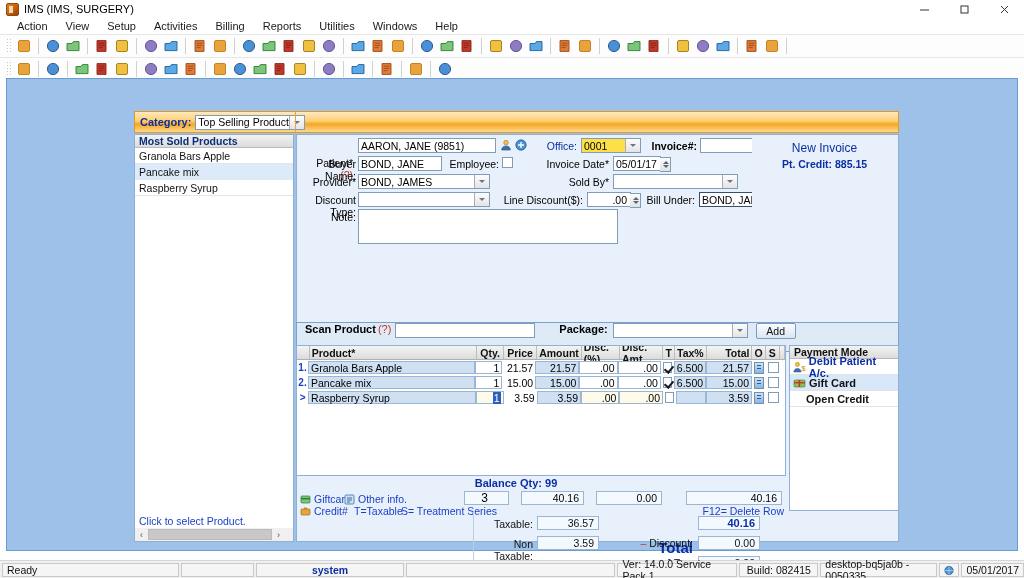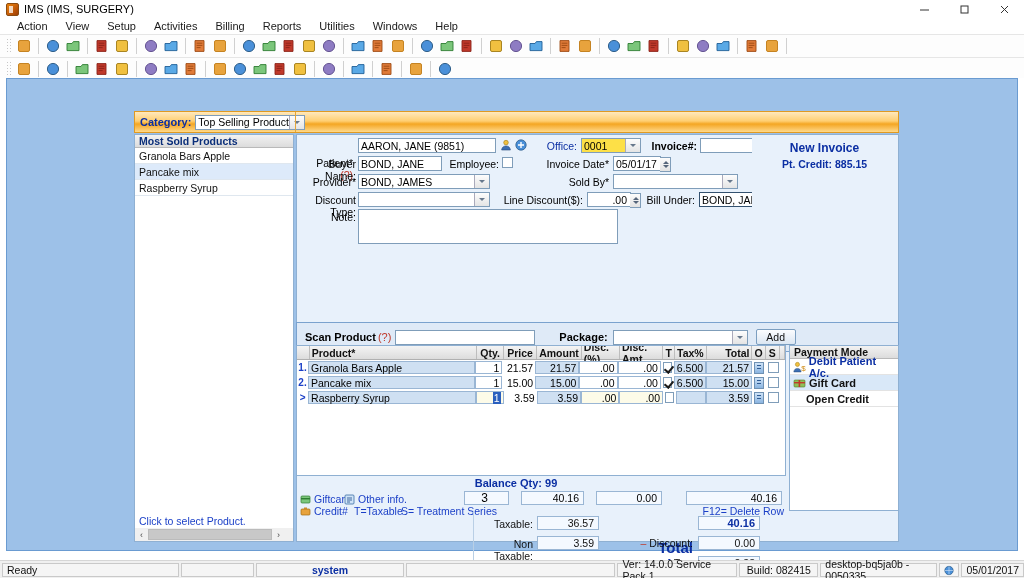--- a/index.html
+++ b/index.html
@@ -96,21 +96,21 @@
   .flabel.b{color:#0b2fa3;}
   .hint{color:#c0392b;}
 
   .chk{width:11px;height:11px;border:1px solid #7f9db9;background:#fff;box-sizing:border-box;
     display:inline-block;position:relative;}
   .chk.on:after{content:"";position:absolute;left:2px;top:1px;width:4px;height:7px;
     border:solid #1a1a1a;border-width:0 2px 2px 0;transform:rotate(40deg);}
 
   
   .scanbar{position:absolute;left:289px;top:243px;width:603px;height:30px;
-    background:#dfeaf7;border:1px solid #7aa2ce;box-sizing:border-box;display:flex;align-items:center;}
+    background:#dfeaf7;border:1px solid #7aa2ce;box-sizing:border-box;display:flex;}
   .scanbar .lb{font-size:11px;font-weight:bold;color:#000;}
   .btn{height:16px;border:1px solid #7b9ec0;border-radius:2px;
     background:linear-gradient(to bottom,#fbfcfe,#dbe6f2);font-size:10.5px;color:#111;
     display:flex;align-items:center;justify-content:center;box-sizing:border-box;}
 
   
   .grid{position:absolute;left:289px;top:266px;width:490px;height:131px;
     background:#fff;border:1px solid #8fb0d2;box-sizing:border-box;overflow:hidden;}
   .grow{display:flex;height:15px;align-items:stretch;box-sizing:border-box;}
   .ghead{background:linear-gradient(to bottom,#f4f4f4,#dcdcdc);border-bottom:1px solid #b0b0b0;height:14px;}
@@ -475,21 +475,21 @@
           <span>.00</span>
           <span class="sp"></span>
         </div>
         <div class="flabel" style="left:336px;top:59px;width:62px;">Bill Under:</div>
         <div class="inp" style="position:absolute;left:402px;top:57px;width:85px;border:1px solid #33516f;">BOND, JAMES</div>
 
         <div class="flabel" style="left:14px;top:76px;width:45px;">Note:</div>
         <div class="inp" style="position:absolute;left:61px;top:74px;width:260px;height:35px;align-items:flex-start;"></div>
 
         <div style="position:absolute;left:455px;top:3px;width:145px;height:107px;background:#e8f1fb;">
-          <div style="text-align:center;color:#0b2fa3;font-weight:bold;font-size:12px;margin-top:3px;">New Invoice</div>
+          <div style="text-align:center;color:#0b2fa3;font-weight:normal;font-size:12px;margin-top:3px;">New Invoice</div>
           <div style="text-align:center;color:#0b2fa3;font-weight:bold;font-size:10.5px;margin-top:3px;">Pt. Credit: 885.15</div>
         </div>
       </div>
 
       <div class="scanbar">
         <span class="lb" style="margin-left:8px;">Scan Product</span>
         <span class="hint" style="margin-left:2px;">(?)</span>
         <div class="inp" style="margin-left:4px;width:140px;"></div>
         <span class="lb" style="margin-left:24px;">Package:</span>
         <div class="sel" style="margin-left:5px;width:135px;">

